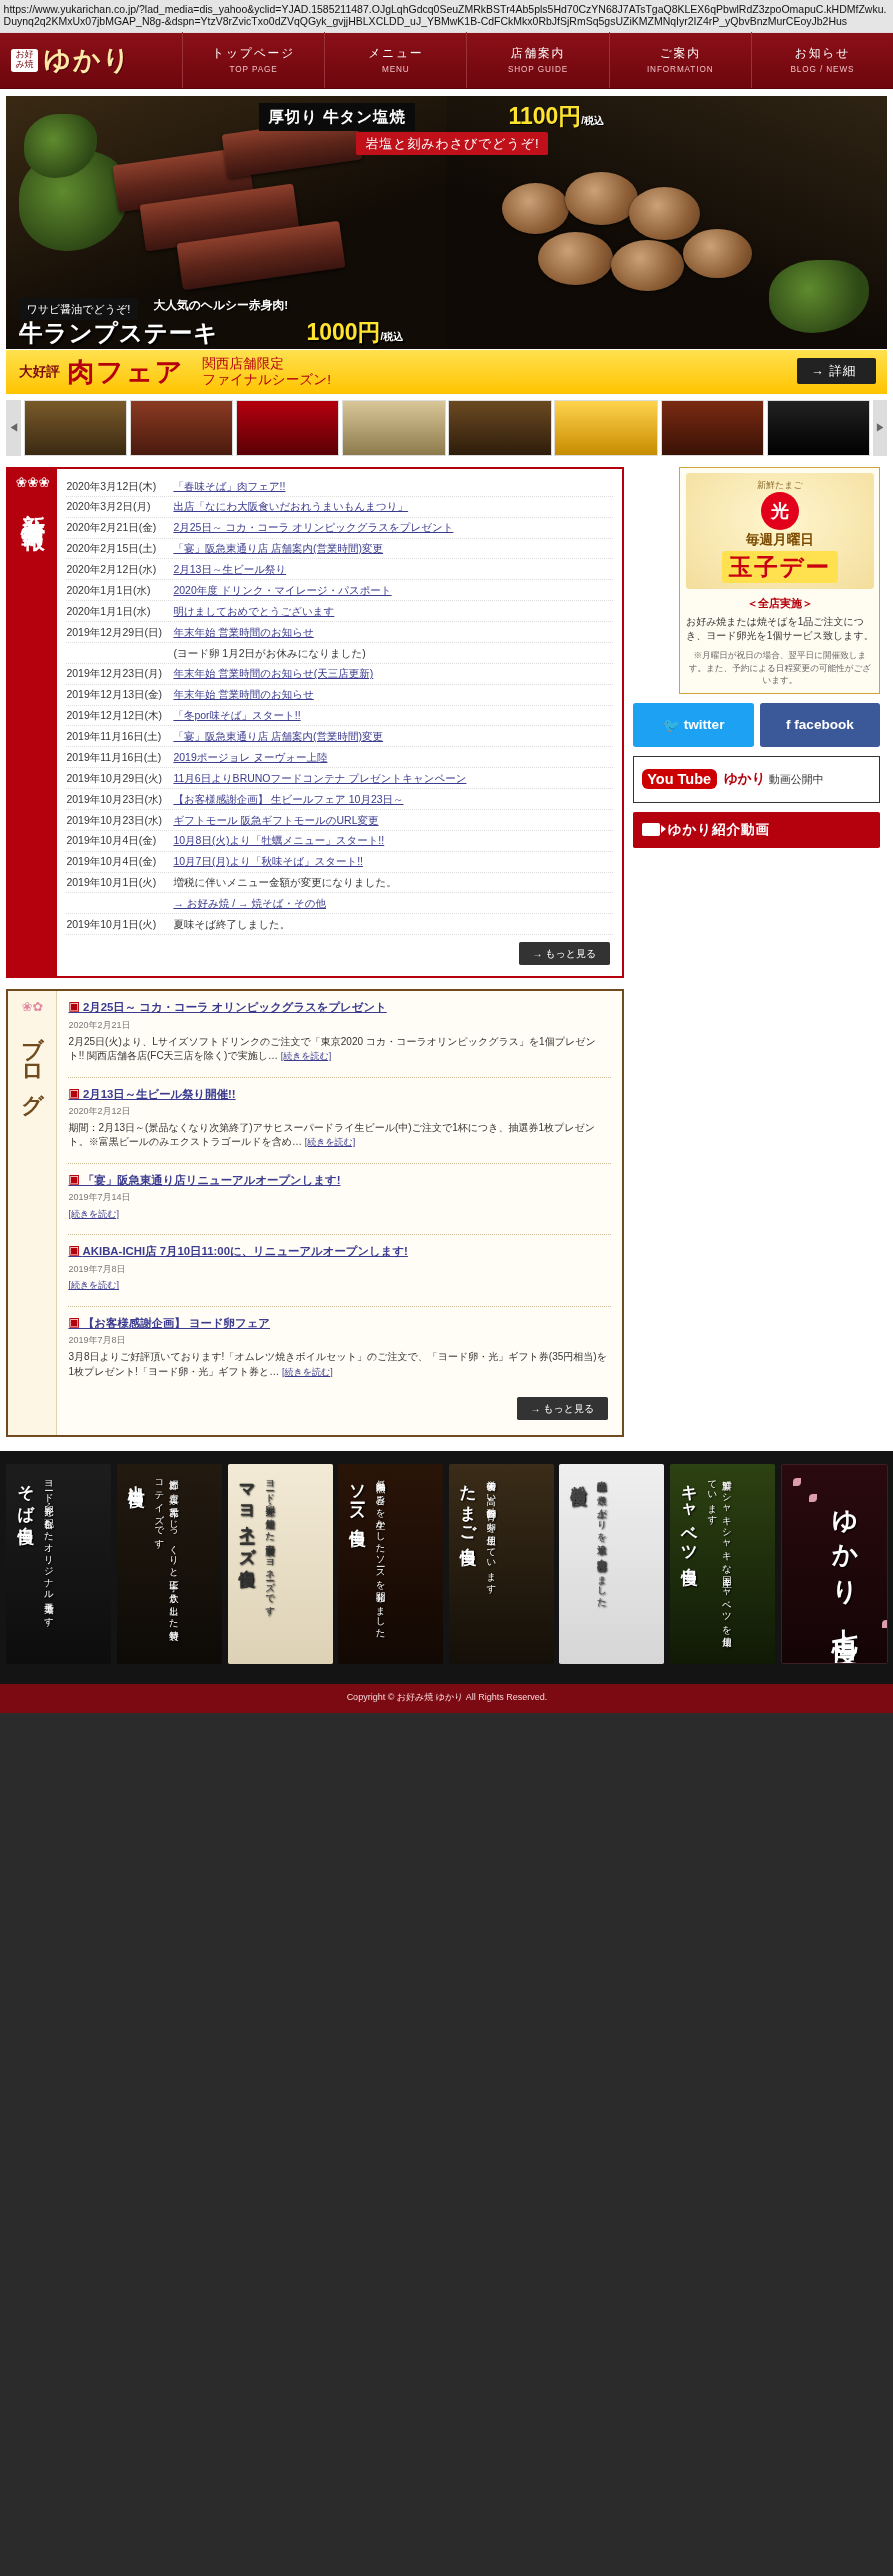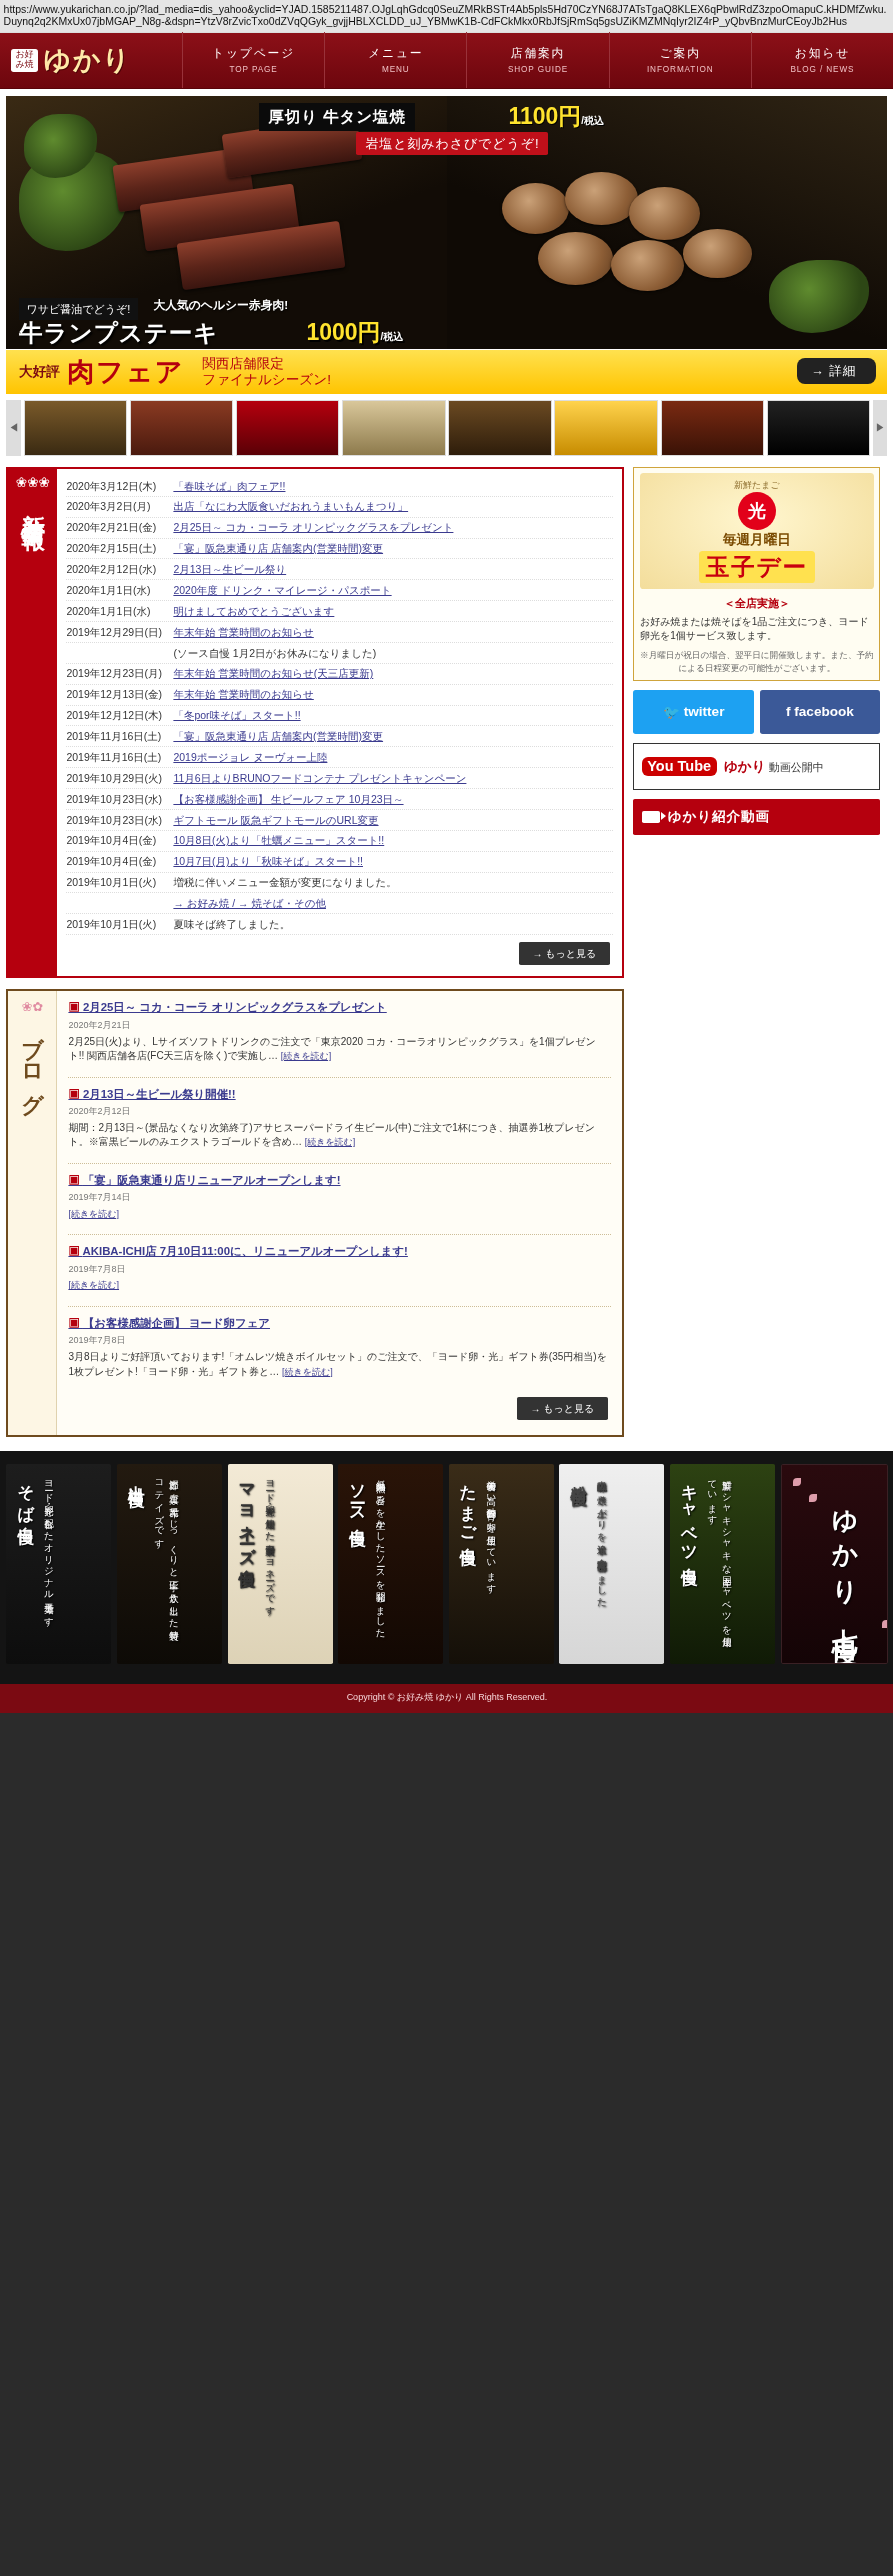--- a/index.html
+++ b/index.html
@@ -150,21 +150,21 @@
     background: linear-gradient(#ffe14f,#ffc400);
     border-top: 1.8px solid #fff;
     display:flex; align-items:center; position:relative;
   }
   .fair .f1 { color:#7b0a12; font-size:13.6px; font-weight:bold; margin-left:12.7px; }
   .fair .f2 { color:#b5000e; font-size:27px; font-weight:bold; margin-left:7.3px; letter-spacing:1.8px;}
   .fair .f3 { color:#b5000e; font-size:13.6px; font-weight:normal; margin-left:18px; line-height:1.15;}
   .fair .detail {
     position:absolute; right:11px; top:8.2px;
     background:#222; color:#fff; font-size:12.7px; padding:4.5px 20px 4.5px 14.5px;
-    border-radius:8px; letter-spacing:0.9px;
+    border-radius:2px; letter-spacing:0.9px;
   }
 
   
   .thumbs {
     margin: 3.6px 6.4px 0 6.4px; width:881px; height:60px;
     display:flex; gap:2.7px; align-items:center;
     background:#fff;
   }
   .thumb { flex:1; height:56px; border:0.9px solid #ddd; position:relative; overflow:hidden;}
   .arrow-l, .arrow-r {
@@ -223,21 +223,21 @@
   .blog-item { padding-bottom: 11px; }
   .blog-title { color:#3b3b8f; font-size:11.4px; font-weight:bold; text-decoration: underline;}
   .blog-title .sq { color:#b5000e; }
   .blog-date { color:#777; font-size:9px; margin:3.6px 0 2.7px 0;}
   .blog-exc { font-size:10px; line-height:14.5px; color:#333;}
   .blog-more { color:#3b3b8f; font-size:9px; text-decoration:underline;}
   .blog-rule { border-top:0.9px dotted #cdbd97; margin: 1.8px 0 9px 0;}
 
   
   .tamago {
-    border:1.8px solid #cfa43c; background:#fffdf2; padding:5.5px; text-align:center;
+    border:1.8px solid #cfa43c; background:#fffdf2; padding:5.5px; text-align:center;margin-left:46px;
   }
   .tamago .top-banner {
     background: radial-gradient(ellipse at 50% 40%, #fff6cf, #f3dd9b);
     border-radius:3.6px; padding:5.5px 1.8px;
   }
   .tamago .hikari {
     display:inline-block; width:38px; height:38px; border-radius:50%;
     background:#e2001a; color:#fff; font-size:18px; font-weight:bold;
     line-height:38px; margin-bottom:1.8px;
   }
@@ -453,21 +453,21 @@
           <div class="news-row">
               <span class="news-date">2020年1月1日(水)</span>
               <span class="news-text">明けましておめでとうございます</span>
             </div>
           <div class="news-row">
               <span class="news-date">2019年12月29日(日)</span>
               <span class="news-text">年末年始 営業時間のお知らせ</span>
             </div>
           <div class="news-row">
               <span class="news-date"></span>
-              <span class="news-text sub">(ソース自慢 1月2日がお休みになりました)</span>
+              <span class="news-text sub">(ヨード卵 1月2日がお休みになりました)</span>
             </div>
           <div class="news-row">
               <span class="news-date">2019年12月23日(月)</span>
               <span class="news-text">年末年始 営業時間のお知らせ(天三店更新)</span>
             </div>
           <div class="news-row">
               <span class="news-date">2019年12月13日(金)</span>
               <span class="news-text">年末年始 営業時間のお知らせ</span>
             </div>
           <div class="news-row">

